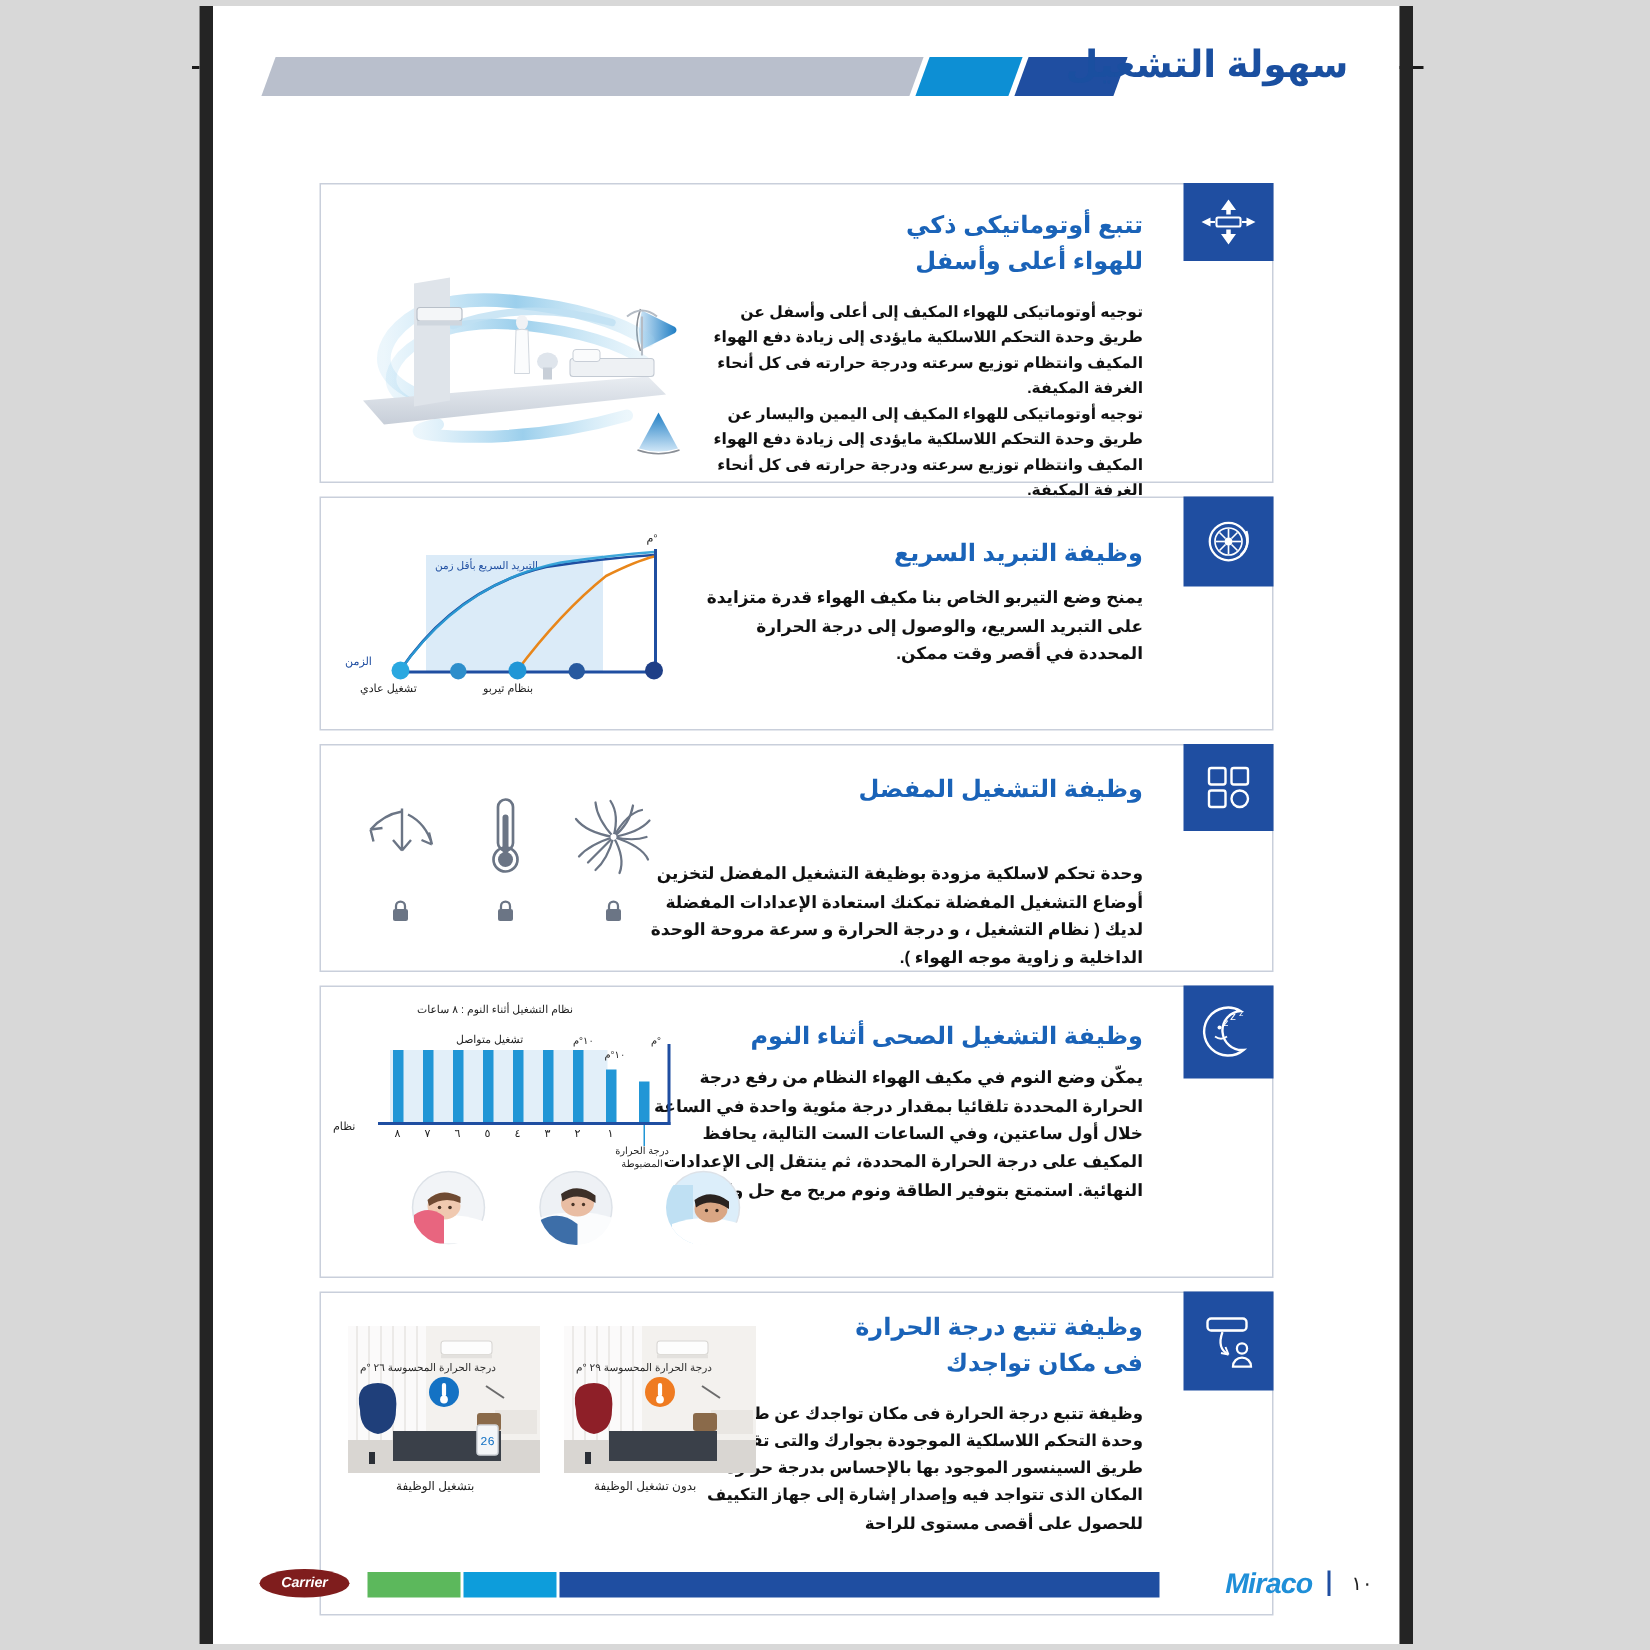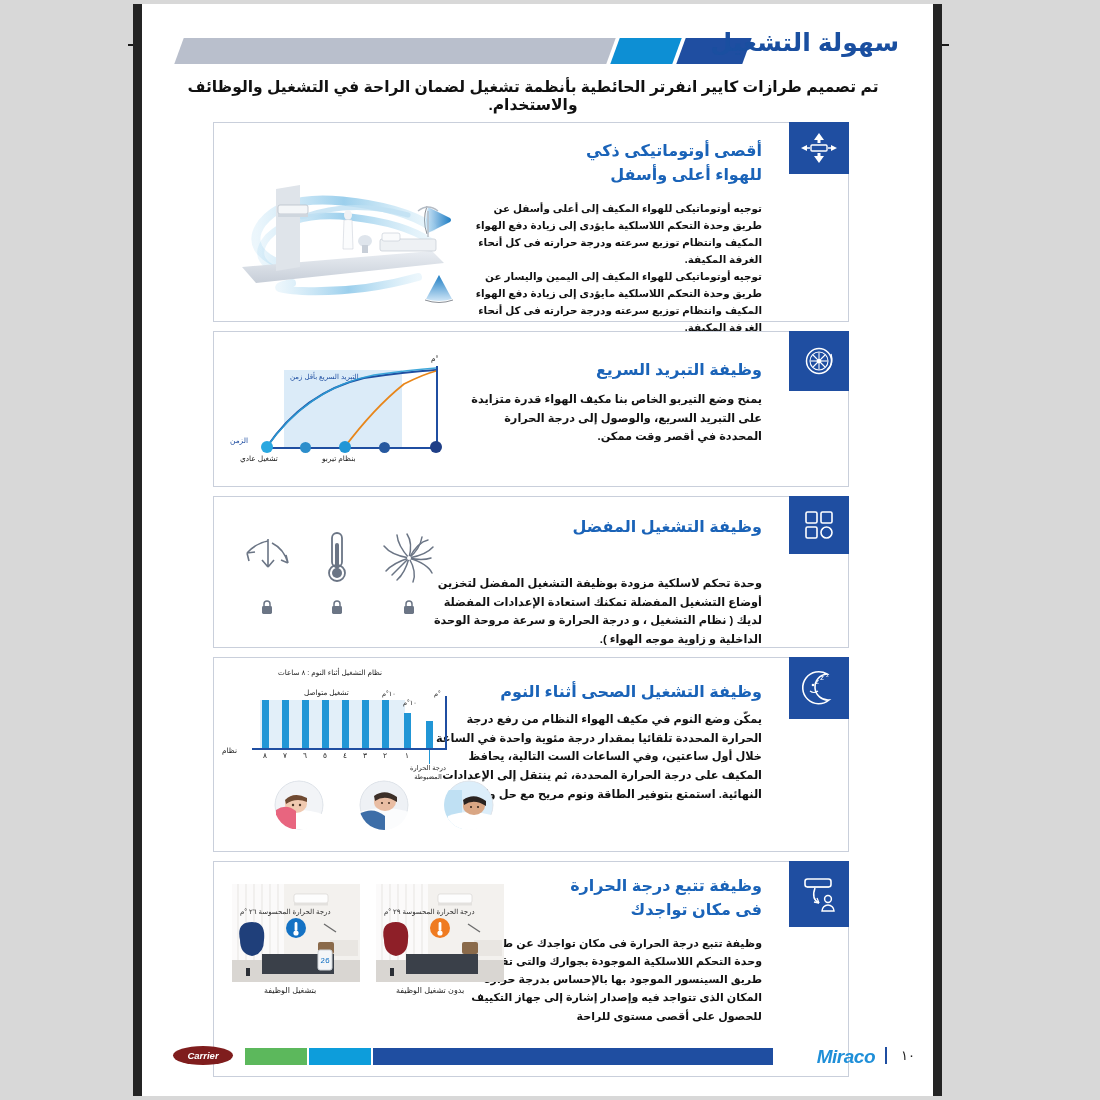--- a/index.html
+++ b/index.html
@@ -123,35 +123,34 @@
   <div class="bleed left"></div>
   <div class="bleed right"></div>
 
   <div id="header">
     <div class="hbar" id="hbar-grey"></div>
     <div class="hbar" id="hbar-cyan"></div>
     <div class="hbar" id="hbar-navy"></div>
     <div id="header-title">سهولة التشغيل</div>
   </div>
 
-  <div id="intro">تم تصميم طرازات كايير انفرتر الحائطية بأنظمة تشغيل لضمان الراحة في التشغيل والوظائف والاستخدام.</div>
 
   <div class="section" id="sec1">
     <div class="icon-tile">
       <svg width="40" height="34" viewBox="0 0 40 34">
         <rect x="12" y="14" width="16" height="6" rx="1" fill="none" stroke="#fff" stroke-width="1.4"></rect>
         <polygon points="20,2 25,9 21.5,9 21.5,12 18.5,12 18.5,9 15,9" fill="#fff"></polygon>
         <polygon points="20,32 25,25 21.5,25 21.5,22 18.5,22 18.5,25 15,25" fill="#fff"></polygon>
         <polygon points="2,17 8,14 8,16.3 11,16.3 11,17.7 8,17.7 8,20" fill="#fff"></polygon>
         <polygon points="38,17 32,14 32,16.3 29,16.3 29,17.7 32,17.7 32,20" fill="#fff"></polygon>
       </svg>
     </div>
 
     <div class="sec-head">
-      <div>أقصى أوتوماتيكى ذكي</div>
+      <div>تتبع أوتوماتيكى ذكي</div>
       <div>للهواء أعلى وأسفل</div>
     </div>
 
     <div class="cone" style="right:392px;top:80px;">
       <svg width="34" height="34" viewBox="0 0 34 34">
         <defs>
             <linearGradient id="cg1" x1="0" y1="0" x2="1" y2="0">
           <stop offset="0" stop-color="#cfe6f7"></stop>
               <stop offset="1" stop-color="#1f7ec4"></stop>
         </linearGradient>

